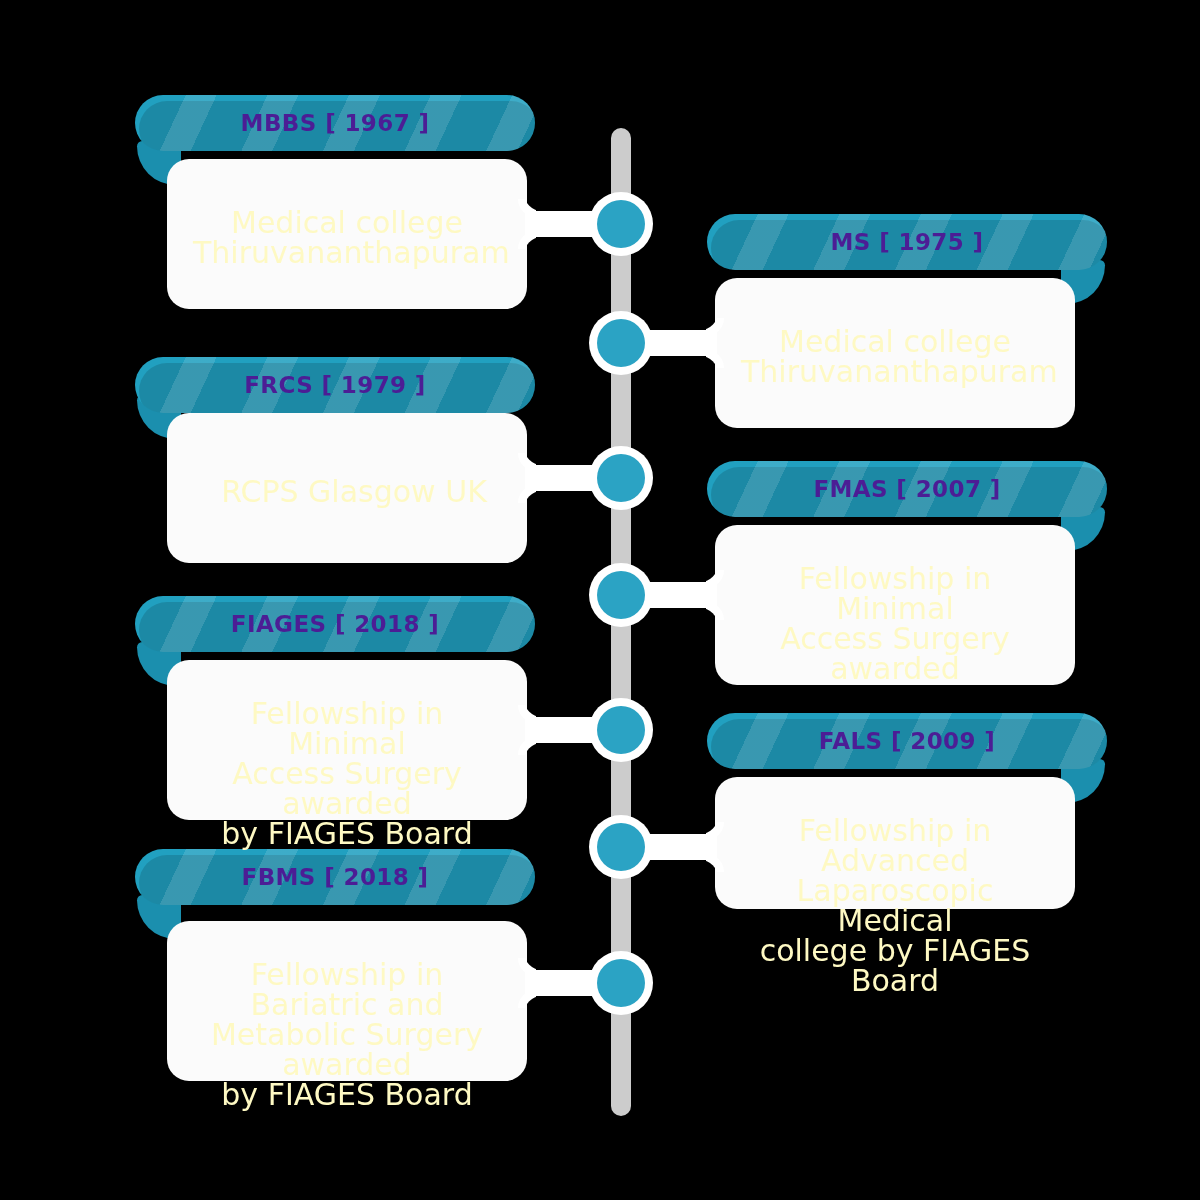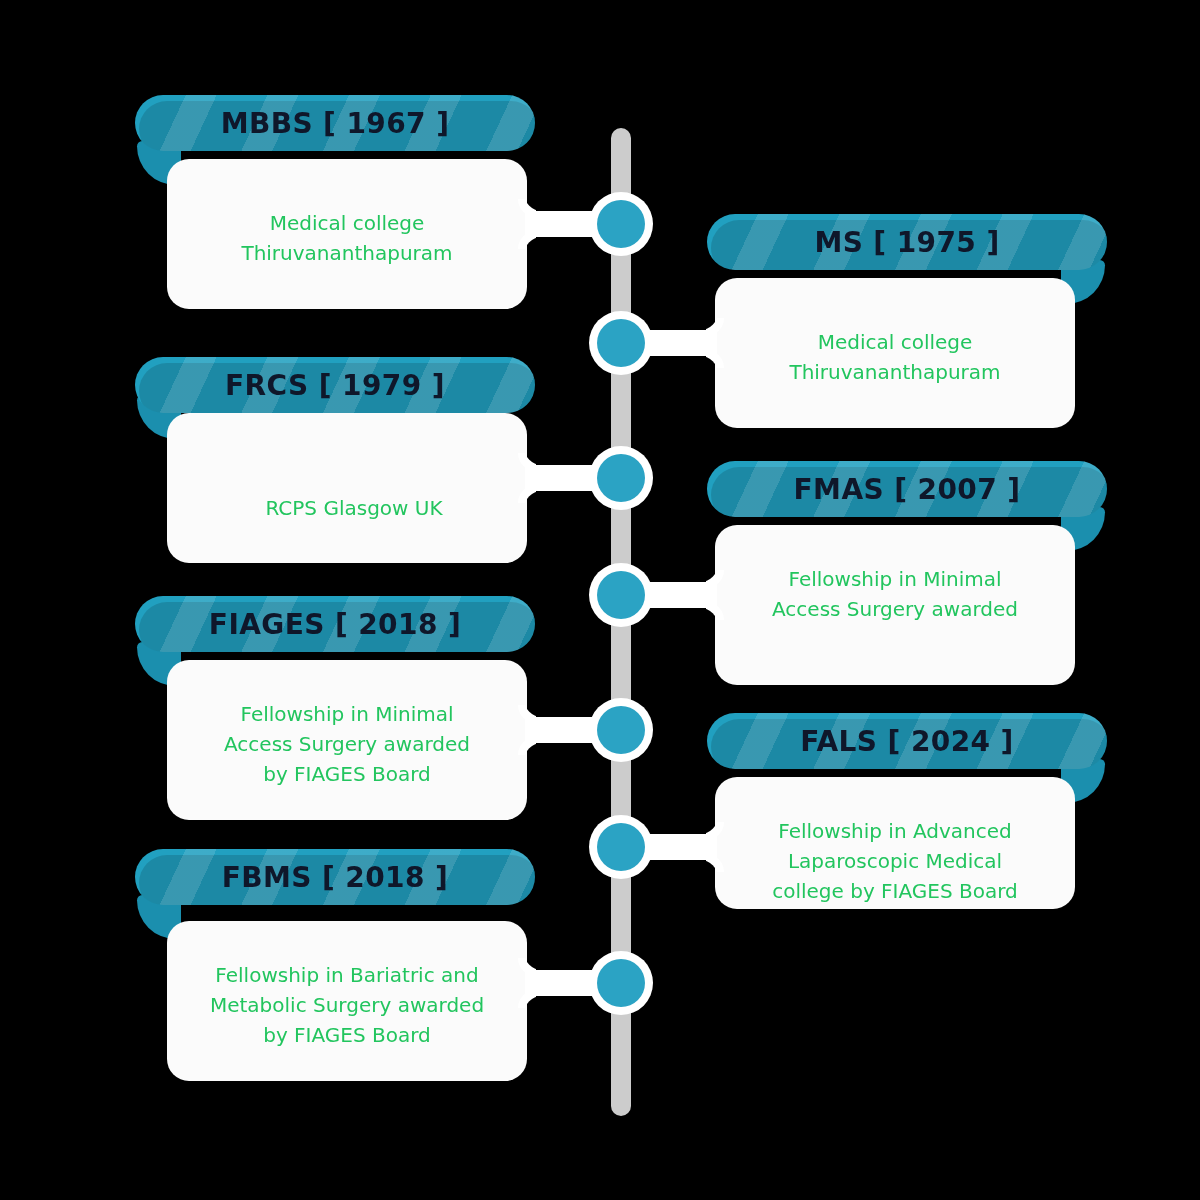--- a/index.html
+++ b/index.html
@@ -37,31 +37,31 @@
   
   .ribbon{position:absolute;height:56px;border-radius:28px;
         background:#21a0c0;overflow:hidden;z-index:3;
         display:flex;align-items:center;justify-content:center;}
   .ribbon .stripes{position:absolute;left:0;top:0;width:100%;height:100%;
         background:repeating-linear-gradient(115deg,
             rgba(255,255,255,0) 0px, rgba(255,255,255,0) 46px,
             rgba(255,255,255,.13) 46px, rgba(255,255,255,.13) 74px);}
   .ribbon .rib-shadow{position:absolute;left:4px;top:6px;width:100%;height:100%;
         background:rgba(0,0,0,.14);border-radius:28px;z-index:-1;}
-  .ribbon-title{position:relative;z-index:2;color:#0f172a;
-        font-size:28px;font-weight:bold;letter-spacing:.4px;white-space:nowrap;}
+  .ribbon-title{position:relative;z-index:2;color:#4c1d95;
+        font-size:23px;font-weight:bold;letter-spacing:.4px;white-space:nowrap;}
 
   
   .fold{position:absolute;width:44px;height:44px;background:#1b8fae;z-index:1;}
   .fold.left{border-bottom-left-radius:44px;border-top-left-radius:6px;}
   .fold.right{border-bottom-right-radius:44px;border-top-right-radius:6px;}
 
   
   .body-text{position:absolute;left:0;right:0;
-        color:#22c55e;font-size:20px;line-height:30px;text-align:center;
+        color:#fef9c3;font-size:30px;line-height:30px;text-align:center;
         padding:0 26px;box-sizing:border-box;}
 </style>
 </head>
 <body>
 
 <div id="stage">
   <div class="spine"></div>
   <div id="cards">
       <div class="fold left" style="position: absolute; top: 141px; left: 137px;"></div>
       <div style="position: absolute; left: 167px; top: 159px; width: 360px; height: 150px; z-index: 4;">
@@ -96,21 +96,21 @@
         <div class="ribbon-title">MS [ 1975 ]</div>
       </div>
       <div class="arm to-right" style="top: 330px; left: 647px; width: 70px;"></div>
       <div class="node" style="left: 589px; top: 311px;">
         <div class="dot"></div>
       </div>
       <div class="fold left" style="position: absolute; top: 395px; left: 137px;"></div>
       <div style="position: absolute; left: 167px; top: 413px; width: 360px; height: 150px; z-index: 4;">
         <div class="shadow-body"></div>
         <div class="body"></div>
-        <div class="body-text" style="top: 80px; z-index: 3; padding-left: 40px;">
+        <div class="body-text" style="top: 64px; z-index: 3; padding-left: 40px;">
           <div>RCPS Glasgow UK</div>
         </div>
       </div>
       <div class="ribbon" style="left: 135px; top: 349px; width: 400px; margin-top: 8px;">
         <div class="rib-shadow"></div>
         <div class="stripes"></div>
         <div class="ribbon-title">FRCS [ 1979 ]</div>
       </div>
       <div class="arm to-left" style="top: 465px; left: 525px; width: 70px;"></div>
       <div class="node" style="left: 589px; top: 446px;">
@@ -159,21 +159,21 @@
         <div class="body"></div>
         <div class="body-text" style="top: 39px; z-index: 3;">
           <div>Fellowship in Advanced</div>
           <div>Laparoscopic Medical</div>
           <div>college by FIAGES Board</div>
         </div>
       </div>
       <div class="ribbon" style="left: 707px; top: 713px; width: 400px;">
         <div class="rib-shadow"></div>
         <div class="stripes"></div>
-        <div class="ribbon-title">FALS [ 2024 ]</div>
+        <div class="ribbon-title">FALS [ 2009 ]</div>
       </div>
       <div class="arm to-right" style="top: 834px; left: 647px; width: 70px;"></div>
       <div class="node" style="left: 589px; top: 815px;">
         <div class="dot"></div>
       </div>
       <div class="fold left" style="position: absolute; top: 895px; left: 137px;"></div>
       <div style="position: absolute; left: 167px; top: 913px; width: 360px; height: 160px; z-index: 4; margin-top: 8px;">
         <div class="shadow-body"></div>
         <div class="body"></div>
         <div class="body-text" style="top: 39px; z-index: 3;">

